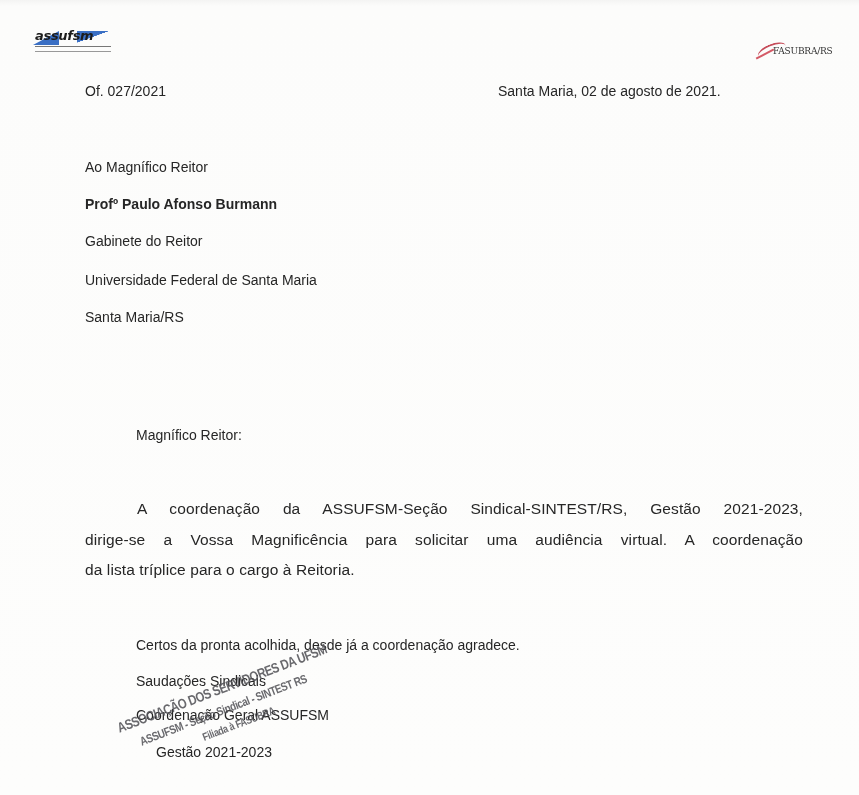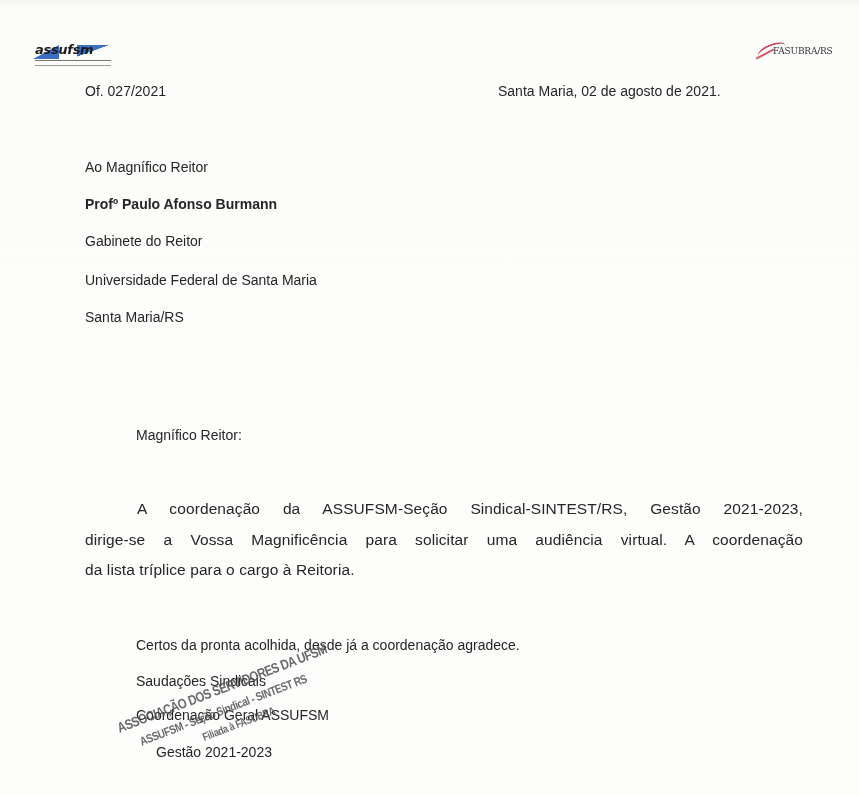--- a/index.html
+++ b/index.html
@@ -6,21 +6,21 @@
     body {
       width: 859px; height: 795px; overflow: hidden;
       background: #fbfbfa;
       font-family: "Liberation Sans", sans-serif;
       color: #262626;
       position: relative;
     }
     .page { position: absolute; inset: 0; background: linear-gradient(180deg, #f4f4f3 0px, #fcfcfb 6px, #fdfdfc 100%); }
 
     
-    .logo-assufsm { position: absolute; left: 33px; top: 42px; width: 80px; height: 24px; }
+    .logo-assufsm { position: absolute; left: 33px; top: 28px; width: 80px; height: 24px; }
     .logo-assufsm .wedge {
       position: absolute; left: 0; top: 3px; width: 0; height: 0;
       border-left: 26px solid transparent;
       border-bottom: 14px solid #3a6fc4;
     }
     .logo-assufsm .wedge2 {
       position: absolute; left: 44px; top: 3px; width: 32px; height: 14px;
       background: linear-gradient(160deg, #3a6fc4 0%, #3a6fc4 45%, transparent 46%);
     }
     .logo-assufsm .word {

